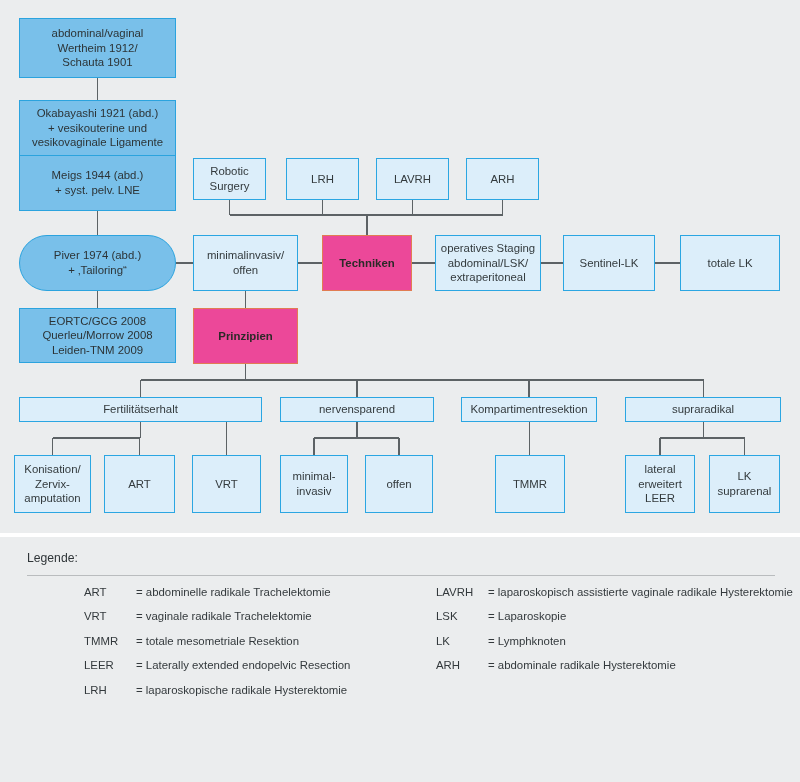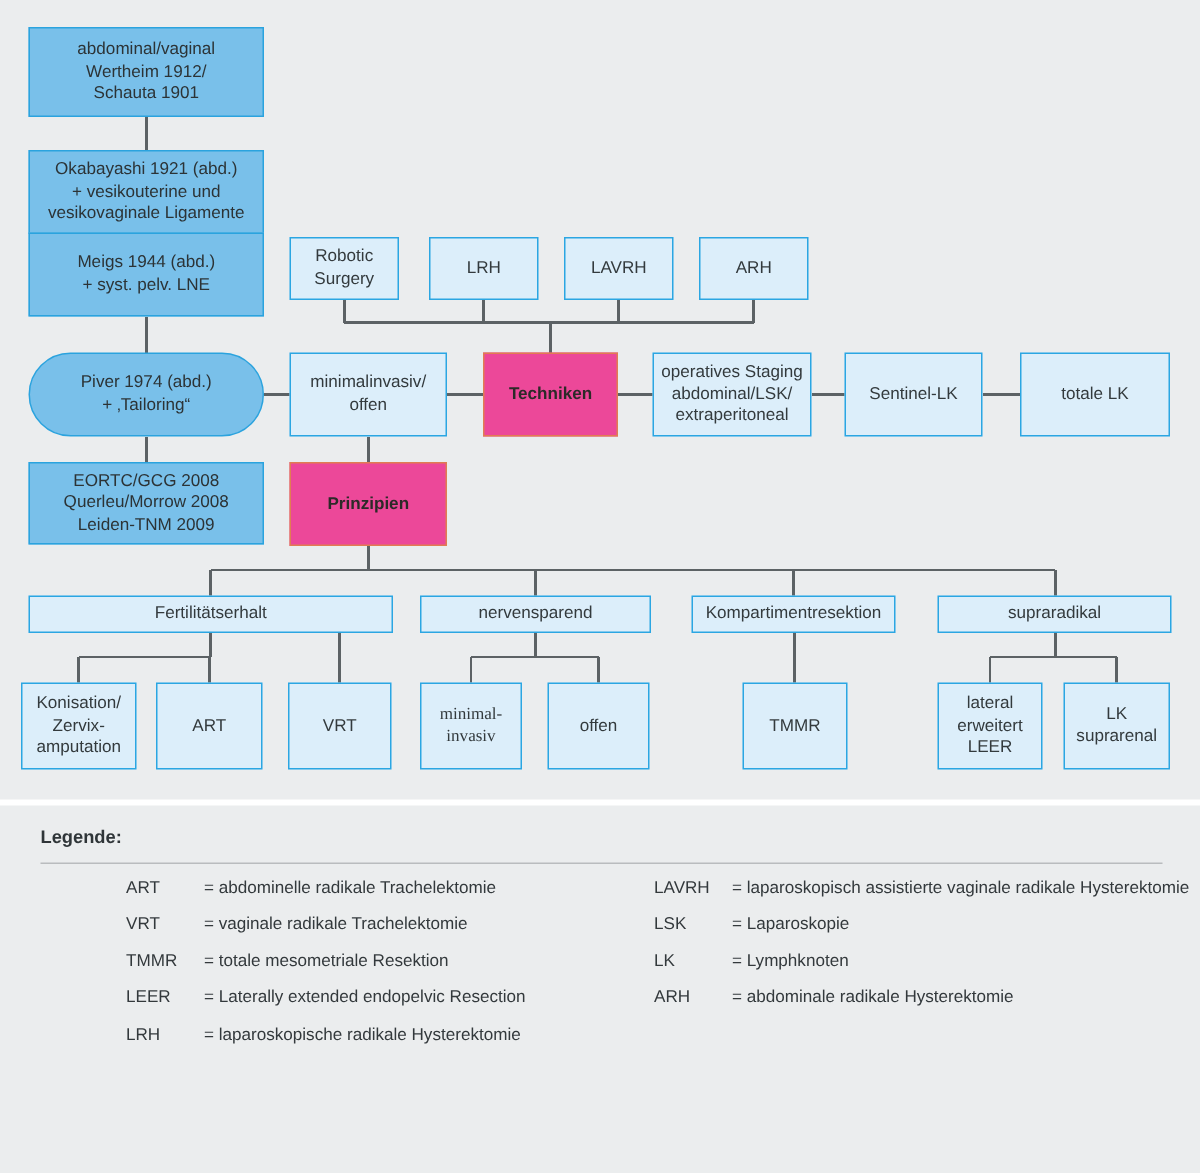--- a/index.html
+++ b/index.html
@@ -67,21 +67,21 @@
   #legend-panel {
     position: absolute;
     left: 0; top: 537px;
     width: 800px; height: 245px;
     background: #ebedee;
   }
   #legend-title {
     position: absolute;
     left: 27px; top: 14px;
     font-size: 12.2px;
-    font-weight: bold;
+    font-weight: normal;
     color: #2f3538;
   }
   #legend-rule {
     position: absolute;
     left: 27px; top: 38px;
     width: 748px; height: 1px;
     background: #b9bcbe;
   }
   .abbr-table {
     position: absolute;
@@ -295,21 +295,21 @@
         <div class="node technique" style="left: 104px; top: 455px; width: 71px; height: 58px;">
           <div>
             <span>ART</span>
           </div>
         </div>
         <div class="node technique" style="left: 192px; top: 455px; width: 69px; height: 58px;">
           <div>
             <span>VRT</span>
           </div>
         </div>
-        <div class="node technique" style="left: 280px; top: 455px; width: 68px; height: 58px; font-family: Liberation Serif, serif;">
+        <div class="node technique" style="left: 280px; top: 455px; width: 68px; height: 58px;">
           <div>
             <span>minimal-</span>
             <span>invasiv</span>
           </div>
         </div>
         <div class="node technique" style="left: 365px; top: 455px; width: 68px; height: 58px;">
           <div>
             <span>offen</span>
           </div>
         </div>

